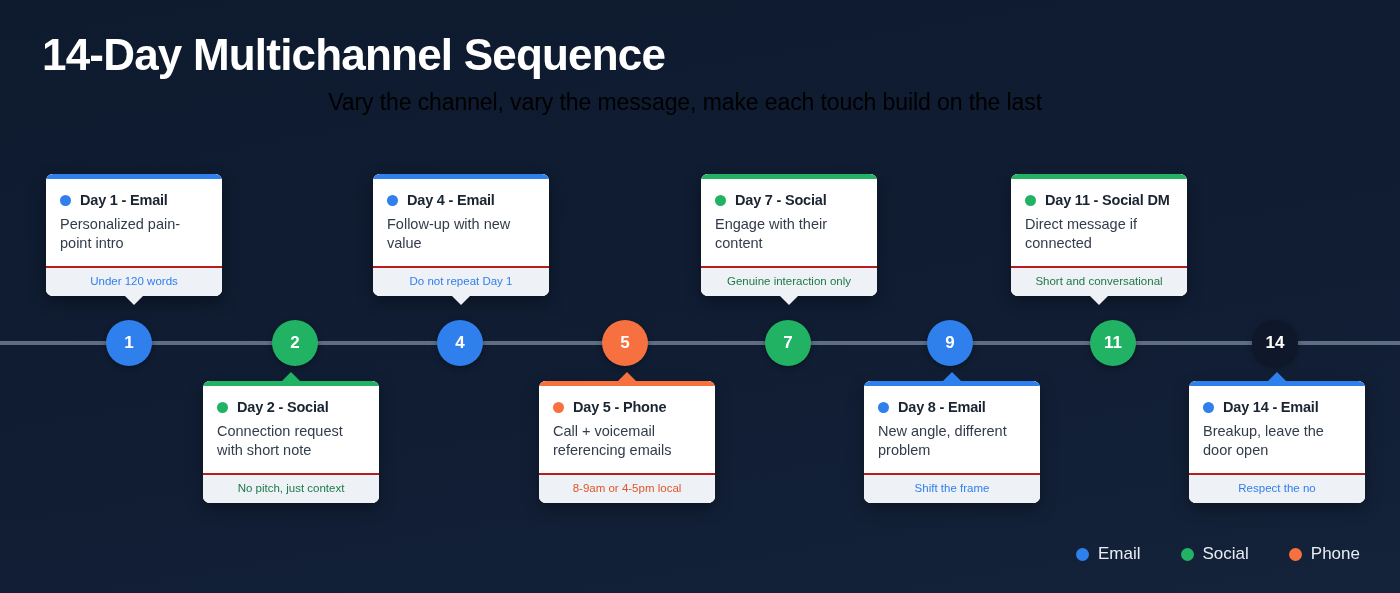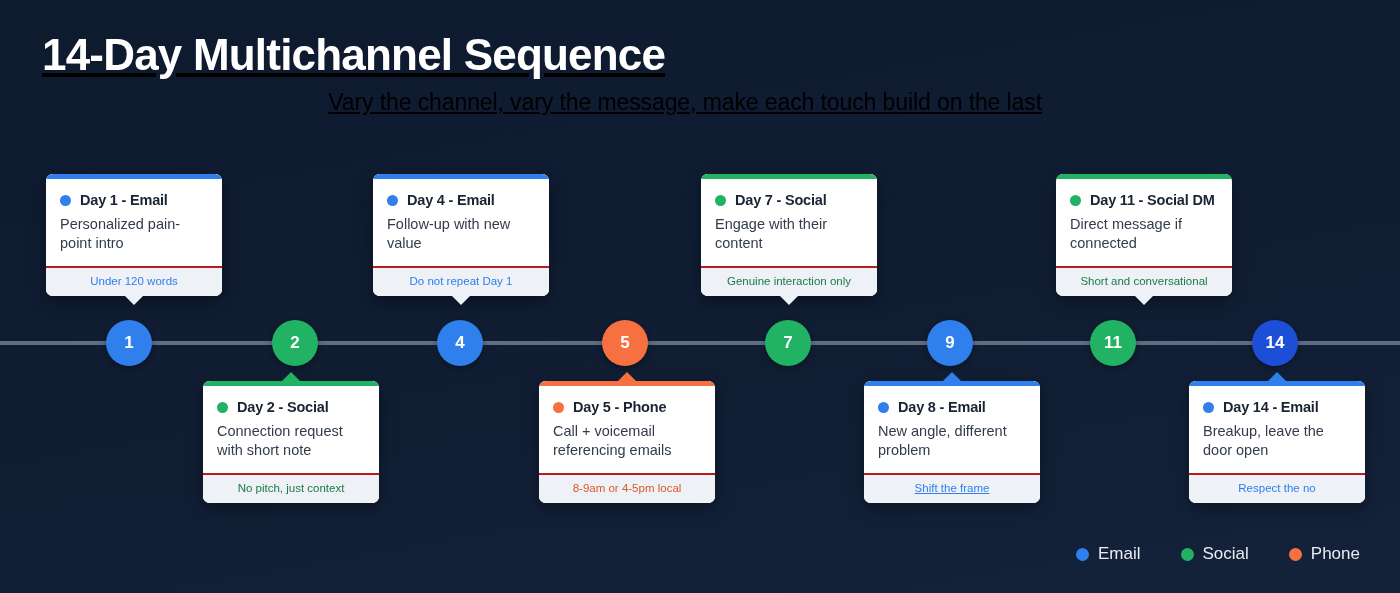--- a/index.html
+++ b/index.html
@@ -20,21 +20,20 @@
     width: 1400px;
     height: 593px;
   }
 
   
   .header {
     position: absolute;
     left: 42px;
     top: 30px;
     width: 1000px;
-    text-decoration: underline;
   }
   .title {
     margin: 0;
     font-size: 44px;
     line-height: 1.12;
     font-weight: bold;
     letter-spacing: -0.8px;
     color: #ffffff;
   }
   .subtitle {
@@ -185,21 +184,21 @@
   <div class="axis-line"></div>
 
   <div id="markers-layer">
       <div class="marker" style="left: 129px; background: rgb(47, 127, 236);">1</div>
       <div class="marker" style="left: 295px; background: rgb(34, 178, 100);">2</div>
       <div class="marker" style="left: 460px; background: rgb(47, 127, 236);">4</div>
       <div class="marker" style="left: 625px; background: rgb(247, 112, 63);">5</div>
       <div class="marker" style="left: 788px; background: rgb(34, 178, 100);">7</div>
       <div class="marker" style="left: 950px; background: rgb(47, 127, 236);">9</div>
       <div class="marker" style="left: 1113px; background: rgb(34, 178, 100);">11</div>
-      <div class="marker" style="left: 1275px; background: #1d4ed8;">14</div>
+      <div class="marker" style="left: 1275px; background: #0f172a;">14</div>
     </div>
   <div id="cards-layer">
       <div class="card above" style="left: 46px; top: 174px;">
         <div class="card-inner">
           <div class="card-accent" style="background: rgb(47, 127, 236);"></div>
           <div class="card-body">
             <div class="card-head">
               <span class="dot" style="background: rgb(47, 127, 236);"></span>
               <span class="card-title">Day 1 - Email</span>
             </div>
@@ -268,25 +267,25 @@
       <div class="card below" style="left: 864px; top: 381px;">
         <div class="card-inner">
           <div class="card-accent" style="background: rgb(47, 127, 236);"></div>
           <div class="card-body">
             <div class="card-head">
               <span class="dot" style="background: rgb(47, 127, 236);"></span>
               <span class="card-title">Day 8 - Email</span>
             </div>
             <div class="card-desc">New angle, different problem</div>
           </div>
-          <div class="card-footer" style="color: rgb(47, 127, 236); text-decoration: underline;">Shift the frame</div>
+          <div class="card-footer" style="color: rgb(47, 127, 236);">Shift the frame</div>
         </div>
         <div class="notch" style="border-bottom: 9px solid rgb(47, 127, 236);"></div>
       </div>
-      <div class="card above" style="left: 1056px; top: 174px; border-radius: 14px;">
+      <div class="card above" style="left: 1011px; top: 174px;">
         <div class="card-inner">
           <div class="card-accent" style="background: rgb(34, 178, 100);"></div>
           <div class="card-body">
             <div class="card-head">
               <span class="dot" style="background: rgb(34, 178, 100);"></span>
               <span class="card-title">Day 11 - Social DM</span>
             </div>
             <div class="card-desc">Direct message if connected</div>
           </div>
           <div class="card-footer" style="color: rgb(29, 122, 71);">Short and conversational</div>

